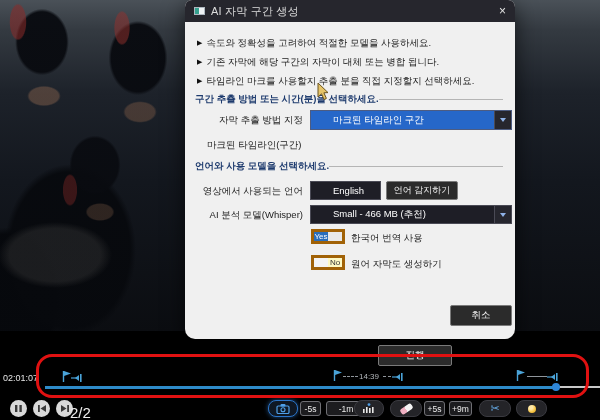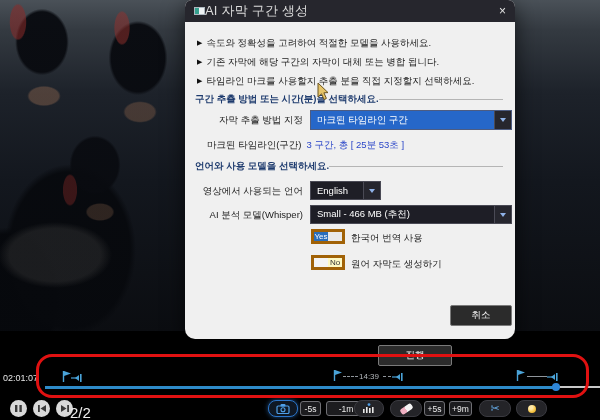--- a/index.html
+++ b/index.html
@@ -32,34 +32,34 @@
     background:#f0f0f0; border-radius:7px 7px 10px 10px;
     box-shadow:0 6px 22px rgba(0,0,0,.65); z-index:20; font-size:9.5px; color:#222;
   }
   #titlebar {
     position:absolute; left:0; top:0; width:100%; height:22px;
     background:#26262d; border-radius:7px 7px 0 0;
     display:flex; align-items:center; padding:0 9px; color:#dcdcdc;
   }
   .app-icon { width:11px; height:8px; border:1px solid #aeb8c0;
     background:linear-gradient(90deg,#35a08e 0 45%, #eef2f4 45%); }
-  #titlebar .t { font-size:13px; letter-spacing:.2px; }
+  #titlebar .t { font-size:11px; margin-left:6px; letter-spacing:.2px; }
   #titlebar .x { margin-left:auto; font-size:12px; line-height:1; color:#e3e3e3; cursor:default; }
 
   .bullet { position:absolute; left:12px; display:flex; gap:4px; color:#1c1c1c; }
   .bullet .bm { font-size:7px; line-height:12px; color:#111; }
 
   .sec { position:absolute; left:10px; right:12px; display:flex; align-items:center; 
          color:#1e3b6e; font-weight:bold; }
   .sec .hline { flex:1; border-top:1px solid #b5b5b5; height:0; }
 
   .lbl { position:absolute; text-align:right; color:#1c1c1c; }
 
   .combo { position:absolute; background:#1e1e26; border:1px solid #4d5c82; display:flex; }
-  .combo .val { flex:1; color:#fff; display:flex; align-items:center; padding:0 6px; }
+  .combo .val { flex:1; color:#fff; display:flex; align-items:center; padding:0 22px; }
   .combo .val.sel { background:#2667c9; }
   .combo .chev { width:17px; background:#26262e; border-left:1px solid #4a4a55;
                  display:flex; align-items:center; justify-content:center; }
   .caret { width:0; height:0; border-left:3.5px solid transparent; border-right:3.5px solid transparent;
            border-top:4px solid #8fb2e8; }
 
   .dkbtn { position:absolute; background:#2b2b2b; border:1px solid #7a7a7a; color:#f2f2f2;
            display:flex; align-items:center; justify-content:center; border-radius:2px; }
 
   .toggle { position:absolute; width:34px; height:15px; border:3px solid #a16207; display:flex;
@@ -134,35 +134,35 @@
     <div class="lbl" style="left:28px; width:90px; top:114px;">자막 추출 방법 지정</div>
     <div class="combo" style="left:125px; top:110px; width:202px; height:20px;">
       <span class="val sel">마크된 타임라인 구간</span>
       <span class="chev">
           <span class="caret"></span>
         </span>
     </div>
 
     <div style="position:absolute; left:22px; top:139px; display:flex; gap:5px;">
       <span>마크된 타임라인(구간)</span>
-      <span class="link-blue">3 구간, 총 [ 25분 53초 ]</span>
     </div>
 
     <div class="sec" style="top:160px;">
       <span>언어와 사용 모델을 선택하세요.</span>
       <span class="hline"></span>
     </div>
 
     <div class="lbl" style="left:6px; width:112px; top:185px;">영상에서 사용되는 언어</div>
     <div class="combo" style="left:125px; top:181px; width:71px; height:19px; border-color:#4a4a55;">
       <span class="val">English</span>
       <span class="chev">
           <span class="caret"></span>
         </span>
     </div>
+    <div class="dkbtn" style="left:201px; top:181px; width:72px; height:19px; font-size:9px;">언어 감지하기</div>
 
     <div class="lbl" style="left:18px; width:100px; top:209px;">AI 분석 모델(Whisper)</div>
     <div class="combo" style="left:125px; top:205px; width:202px; height:19px; border-color:#4a4a55;">
       <span class="val">Small - 466 MB (추천)</span>
       <span class="chev">
           <span class="caret"></span>
         </span>
     </div>
 
     <div class="toggle on" style="left:126px; top:229px;">

